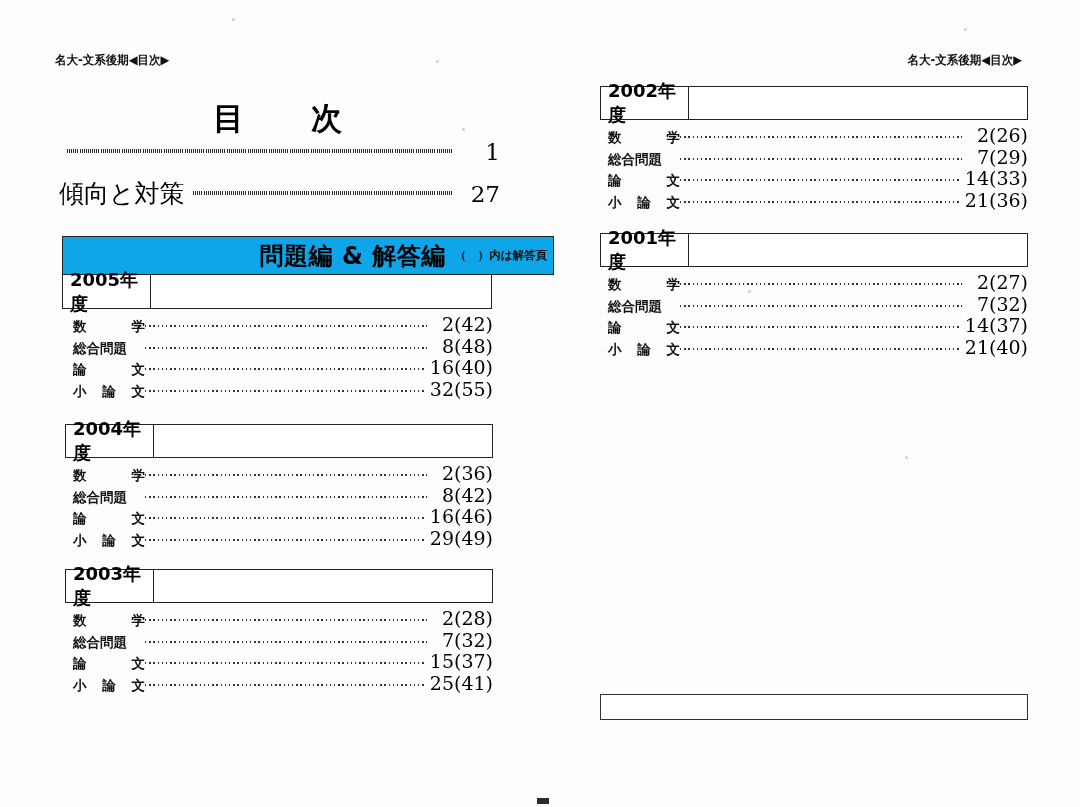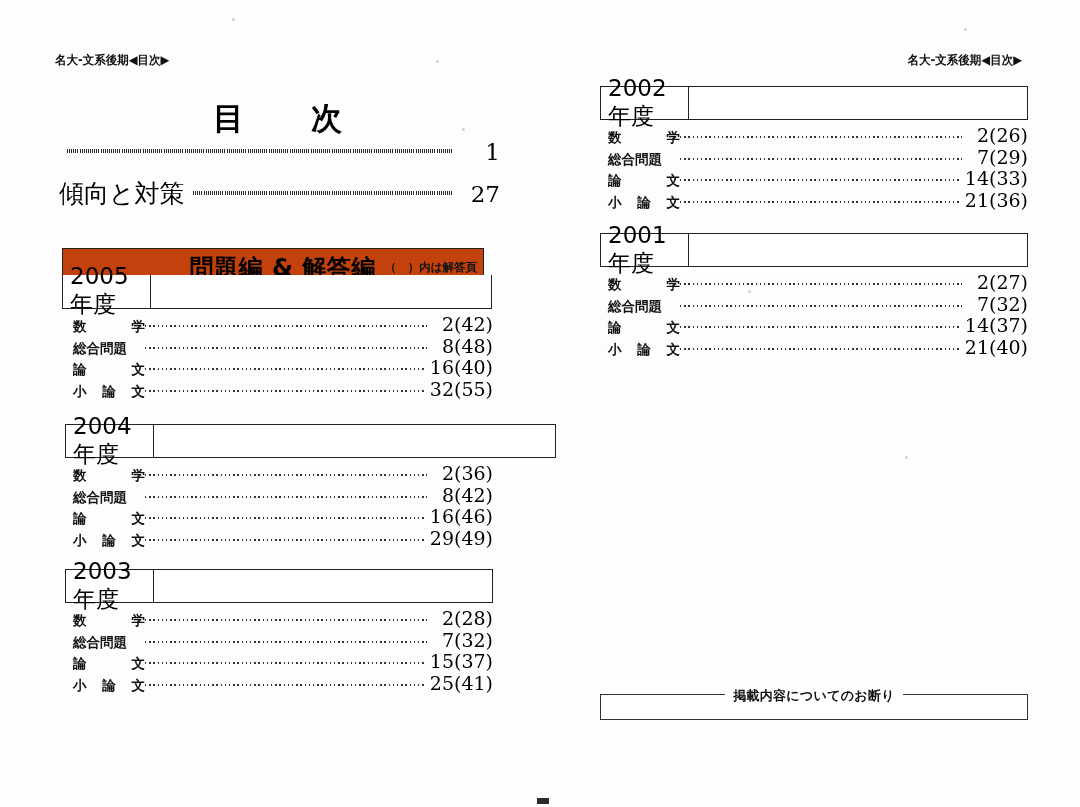--- a/index.html
+++ b/index.html
@@ -95,26 +95,26 @@
     color: #000;
     width: 42px;
     text-align: right;
     flex: 0 0 auto;
   }
 
   
   .qa-box {
     position: absolute;
     left: 7px;
-    top: 248px;
-    width: 422px;
+    top: 236px;
+    width: 492px;
     height: 39px;
     border: 1.6px solid #222;
     box-sizing: border-box;
-    background: #c2410c;
+    background: #0ea5e9;
   }
   .qa-inner {
     position: absolute;
     left: 0; right: 0; top: 0; bottom: 0;
     display: flex;
     align-items: center;
     justify-content: flex-end;
     padding-right: 6px;
   }
   .qa-title {
@@ -143,22 +143,22 @@
     display: flex;
     align-items: stretch;
   }
   .year-box .ylabel {
     flex: 0 0 88px;
     border-right: 1.6px solid #222;
     display: flex;
     align-items: center;
     justify-content: flex-start;
     padding-left: 7px;
-    font-size: 23px;
-    font-weight: normal;
+    font-size: 18px;
+    font-weight: bold;
     color: #000;
     letter-spacing: 0px;
     box-sizing: border-box;
   }
   .year-box .yfill { flex: 1 1 auto; }
   
   .year-box.attached { border-top: none; }
 
   
   .entries {
@@ -329,21 +329,21 @@
         <div class="lab">
             <span>小</span>
             <span>論</span>
             <span>文</span>
           </div>
         <div class="leader"></div>
         <div class="num">32(55)</div>
       </div>
     </div>
 
-    <div class="year-box" style="left:10px;top:424px;width:491px;">
+    <div class="year-box" style="left:10px;top:424px;width:428px;">
       <div class="ylabel">2004年度</div>
       <div class="yfill"></div>
     </div>
     <div class="entries" style="top:462px;">
       <div class="entry">
         <div class="lab">
             <span>数</span>
             <span>学</span>
           </div>
         <div class="leader"></div>
@@ -482,22 +482,19 @@
             <span>小</span>
             <span>論</span>
             <span>文</span>
           </div>
         <div class="leader"></div>
         <div class="num">21(40)</div>
       </div>
     </div>
 
     <div class="notice">
-      <div class="notice-legend">
-        <span>掲載内容についてのお断り</span>
-      </div>
     </div>
 
   </div>
 
   <div class="gutter-mark"></div>
 
 </div>
 
 </body></html>

